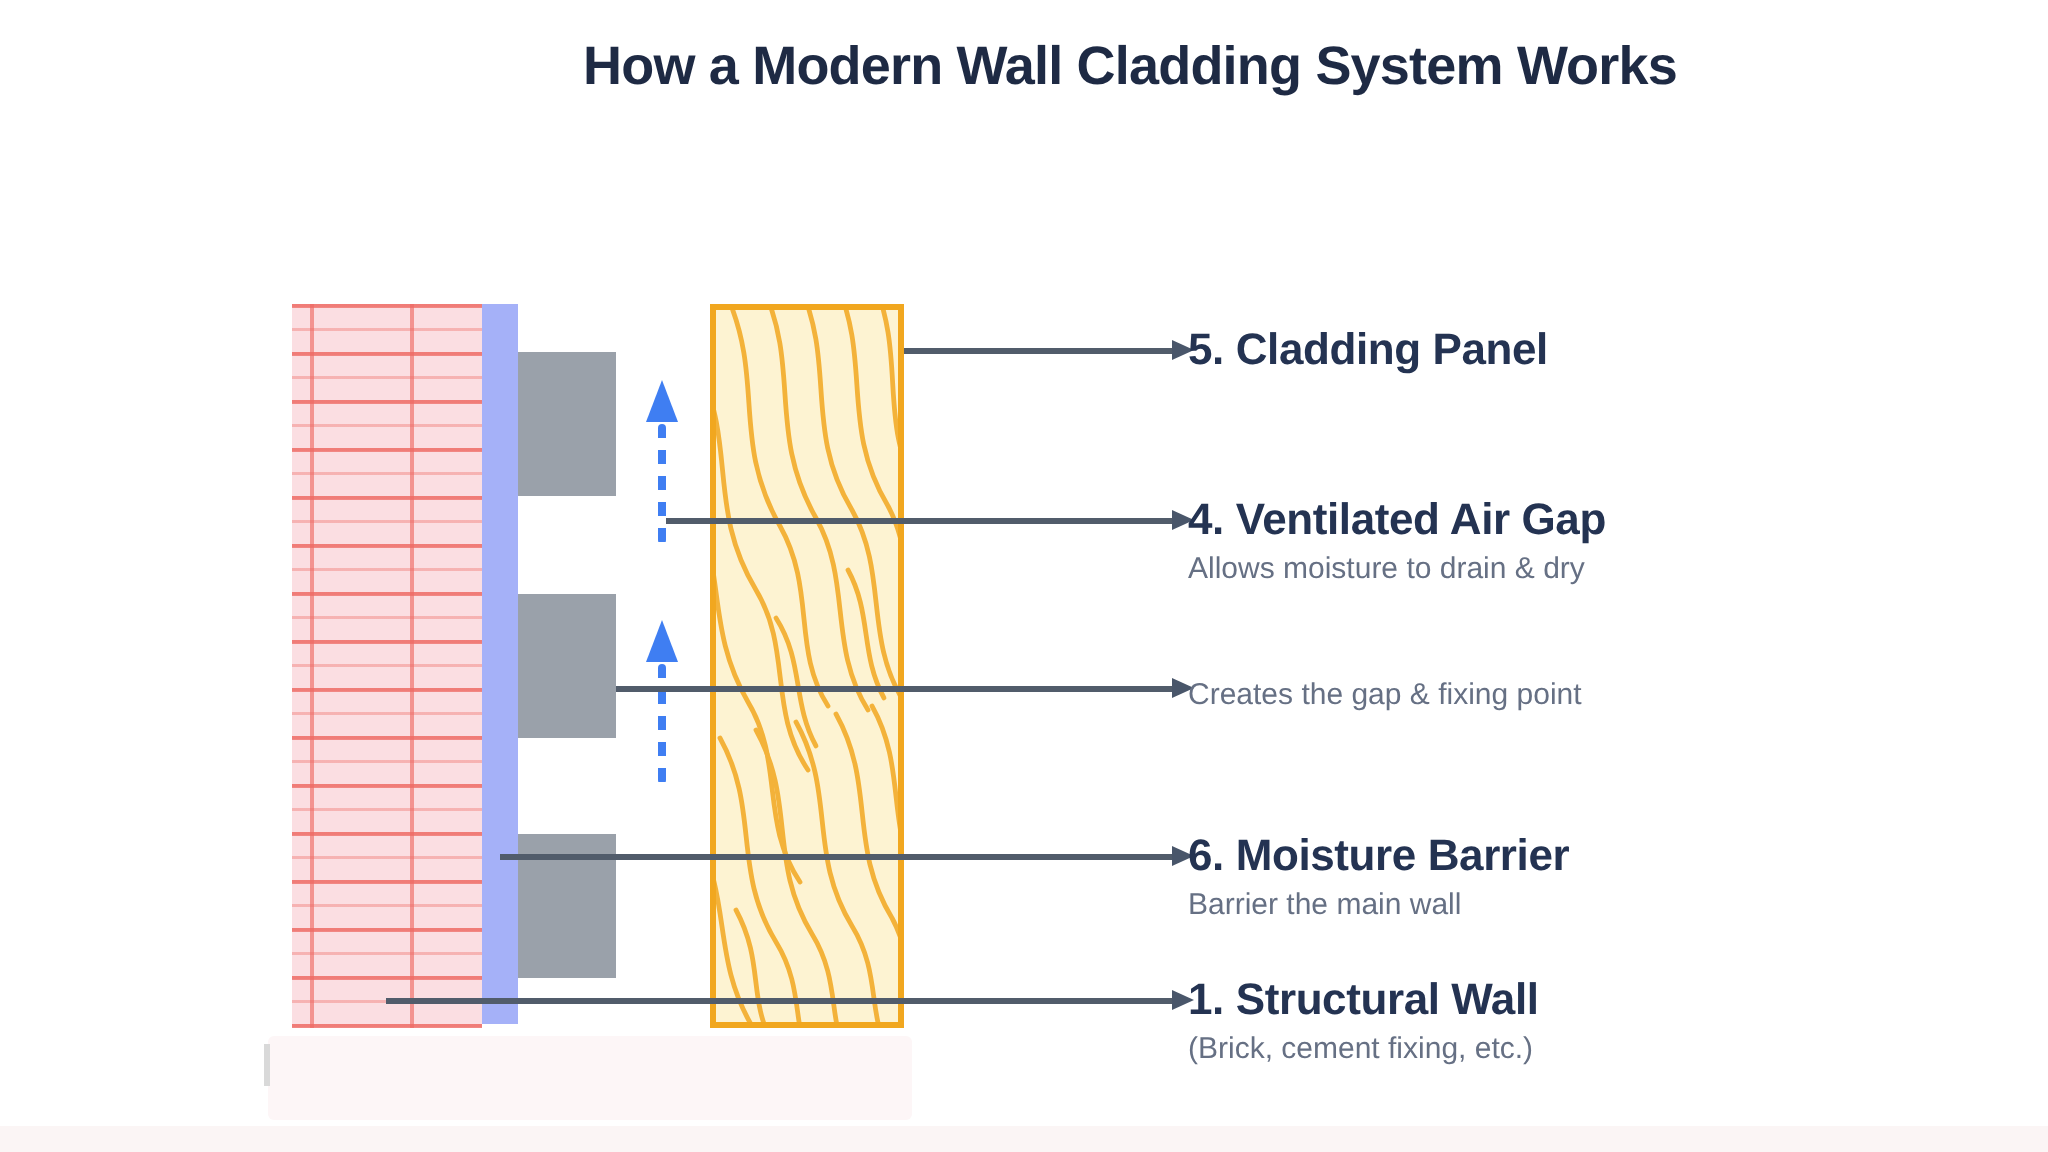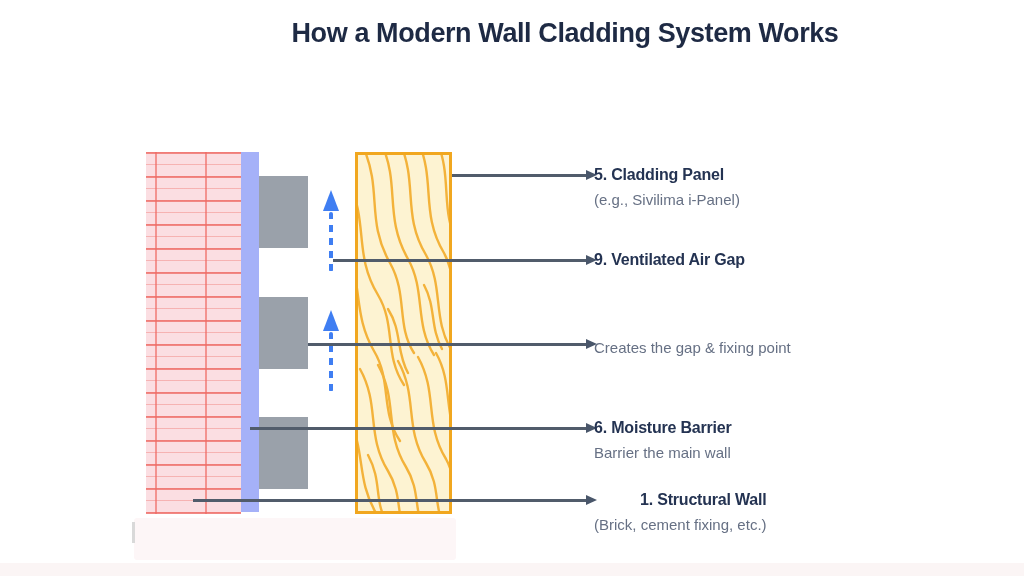--- a/index.html
+++ b/index.html
@@ -105,32 +105,32 @@
   }
   .leader.l5 { left: 452px; top: 174px; width: 134px; }
   .leader.l4 { left: 333px; top: 259px; width: 253px; }
   .leader.l3 { left: 308px; top: 343px; width: 278px; }
   .leader.l2 { left: 250px; top: 427px; width: 336px; }
   .leader.l1 { left: 193px; top: 499px; width: 393px; }
 
   
   .callout { position: absolute; left: 594px; white-space: nowrap; }
   .callout .c-title {
-    font-size: 16px; font-weight: 700; color: #243352;
+    font-size: 22px; font-weight: 700; color: #243352;
     line-height: 21px; letter-spacing: -0.2px;
   }
   .callout .c-sub {
     font-size: 15px; font-weight: 400; color: #667084;
     line-height: 19px; margin-top: 5px;
   }
   .callout.c5 { top: 164px; }
   .callout.c4 { top: 249px; }
   .callout.c3 { top: 333px; }
   .callout.c2 { top: 417px; }
-  .callout.c1 { top: 489px; text-align: right; }
+  .callout.c1 { top: 489px; }
 
   
   .bottom-sheet {
     position: absolute; left: 134px; top: 518px;
     width: 322px; height: 42px;
     background: #fdf6f7; border-radius: 3px;
   }
   .cursor-artifact {
     position: absolute; left: 132px; top: 522px;
     width: 3px; height: 21px; background: #d9d9d9;
@@ -201,24 +201,24 @@
     </div>
   <div class="leader l2">
       <div class="tip"></div>
     </div>
   <div class="leader l1">
       <div class="tip"></div>
     </div>
 
   <div class="callout c5">
     <div class="c-title">5. Cladding Panel</div>
-    <div class="c-sub">(e.g., Sivilima i-Panel)</div>
   </div>
   <div class="callout c4">
-    <div class="c-title">9. Ventilated Air Gap</div>
+    <div class="c-title">4. Ventilated Air Gap</div>
+    <div class="c-sub">Allows moisture to drain &amp; dry</div>
   </div>
   <div class="callout c3">
     <div class="c-sub">Creates the gap &amp; fixing point</div>
   </div>
   <div class="callout c2">
     <div class="c-title">6. Moisture Barrier</div>
     <div class="c-sub">Barrier the main wall</div>
   </div>
   <div class="callout c1">
     <div class="c-title">1. Structural Wall</div>

